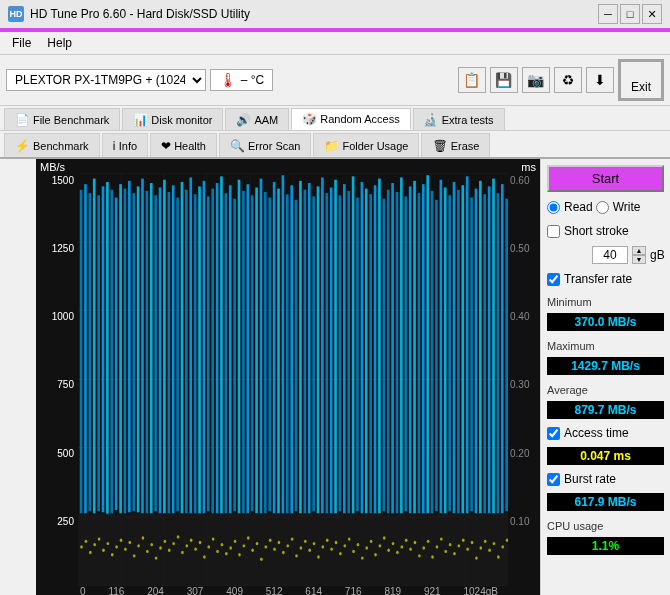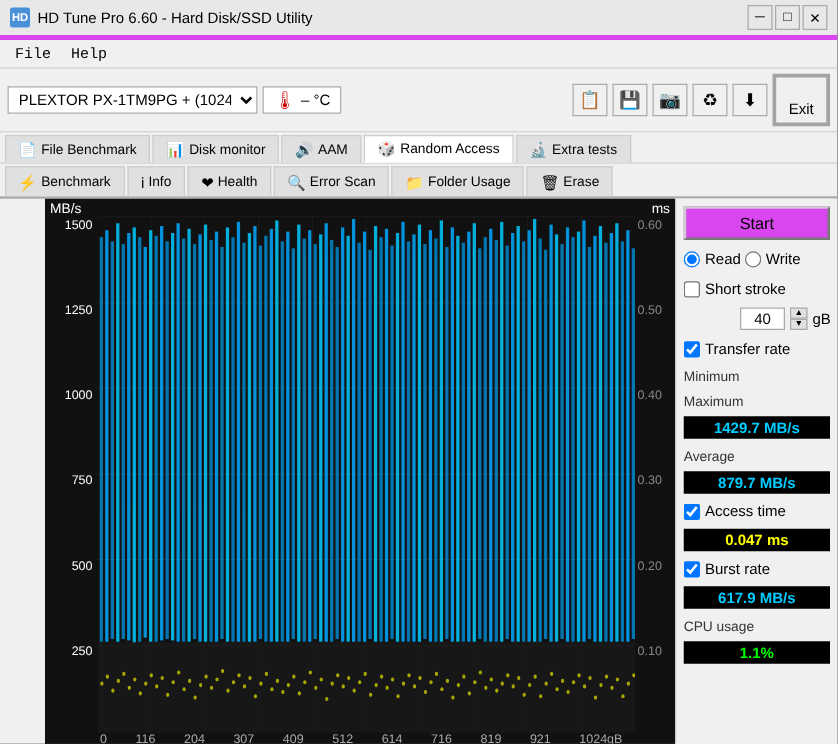--- a/index.html
+++ b/index.html
@@ -11,21 +11,21 @@
       display: flex;
       align-items: center;
       padding: 4px 8px;
       justify-content: space-between;
     }
     .title-bar-left { display: flex; align-items: center; gap: 6px; font-size: 12px; font-weight: normal; }
     .title-bar-icon { width: 16px; height: 16px; background: #4a90d9; border-radius: 2px; display: flex; align-items: center; justify-content: center; color: white; font-size: 9px; font-weight: bold; }
     .title-bar-controls { display: flex; gap: 2px; }
     .title-btn { width: 20px; height: 20px; background: #e8e8e8; border: 1px solid #aaa; display: flex; align-items: center; justify-content: center; cursor: pointer; font-size: 11px; }
 
-    .menu-bar { background: #f0f0f0; display: flex; gap: 0; padding: 2px 4px; border-bottom: 1px solid #ccc; font-family: Liberation Mono, monospace; }
+    .menu-bar { background: #f0f0f0; display: flex; gap: 0; padding: 2px 4px; border-bottom: 1px solid #ccc; }
     .menu-item { padding: 2px 8px; cursor: pointer; font-size: 12px; }
 
     .toolbar { background: #f0f0f0; border-bottom: 1px solid #ccc; padding: 4px 6px; display: flex; align-items: center; gap: 4px; }
     .drive-select { width: 200px; padding: 2px 4px; border: 1px solid #aaa; background: white; font-size: 12px; }
     .temp-display { display: flex; align-items: center; gap: 4px; padding: 2px 8px; background: white; border: 1px solid #aaa; font-size: 12px; min-width: 60px; }
     .thermometer-icon { color: #cc0000; font-size: 14px; }
     .tb-spacer { flex: 1; }
     .toolbar-btn { width: 28px; height: 26px; background: #f0f0f0; border: 1px solid #aaa; display: flex; align-items: center; justify-content: center; cursor: pointer; font-size: 14px; }
     .exit-btn { padding: 18px 10px; background: #f0f0f0; border: 3px solid #a3a3a3; cursor: pointer; font-size: 12px; height: 26px; }
 
@@ -446,20 +446,21 @@
       </div>
       <span>gB</span>
     </div>
 
     <label class="checkbox-item">
       <input type="checkbox" checked="" style="">
       <span>Transfer rate</span>
     </label>
 
     <div class="stat-label">Minimum</div>
+    <div class="stat-box cyan">370.0 MB/s</div>
 
     <div class="stat-label">Maximum</div>
     <div class="stat-box cyan">1429.7 MB/s</div>
 
     <div class="stat-label">Average</div>
     <div class="stat-box cyan">879.7 MB/s</div>
 
     <label class="checkbox-item">
       <input type="checkbox" checked="" style="">
       <span>Access time</span>

